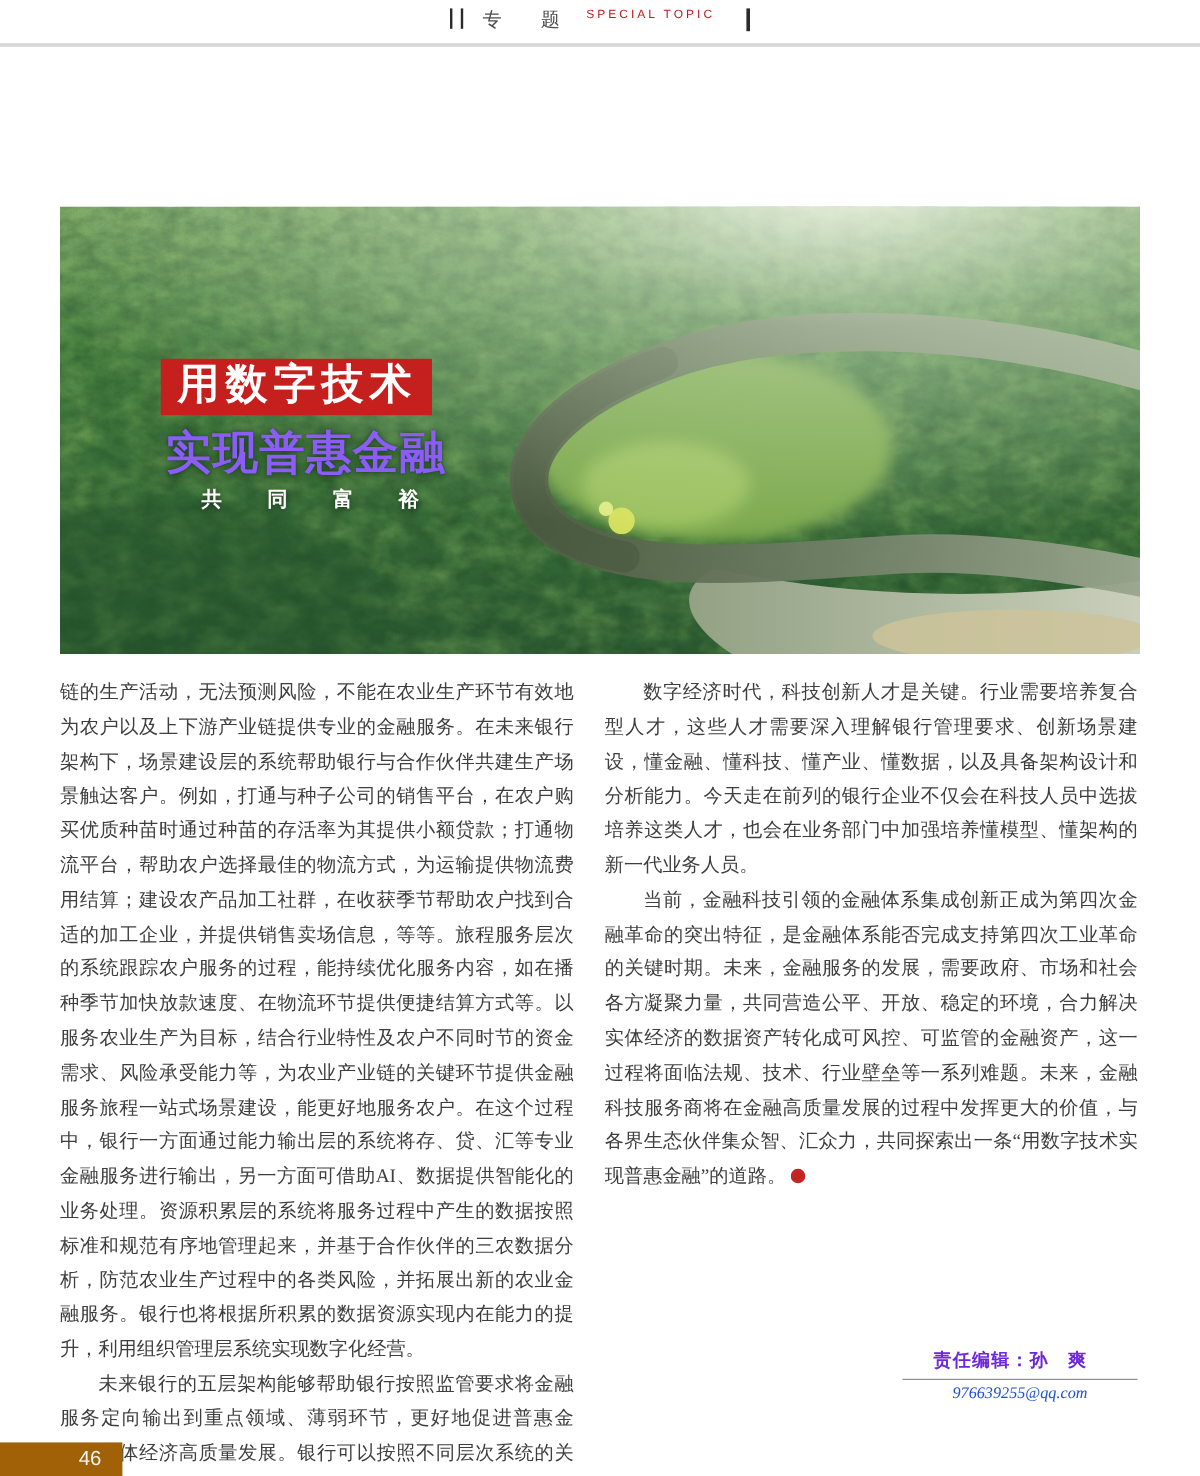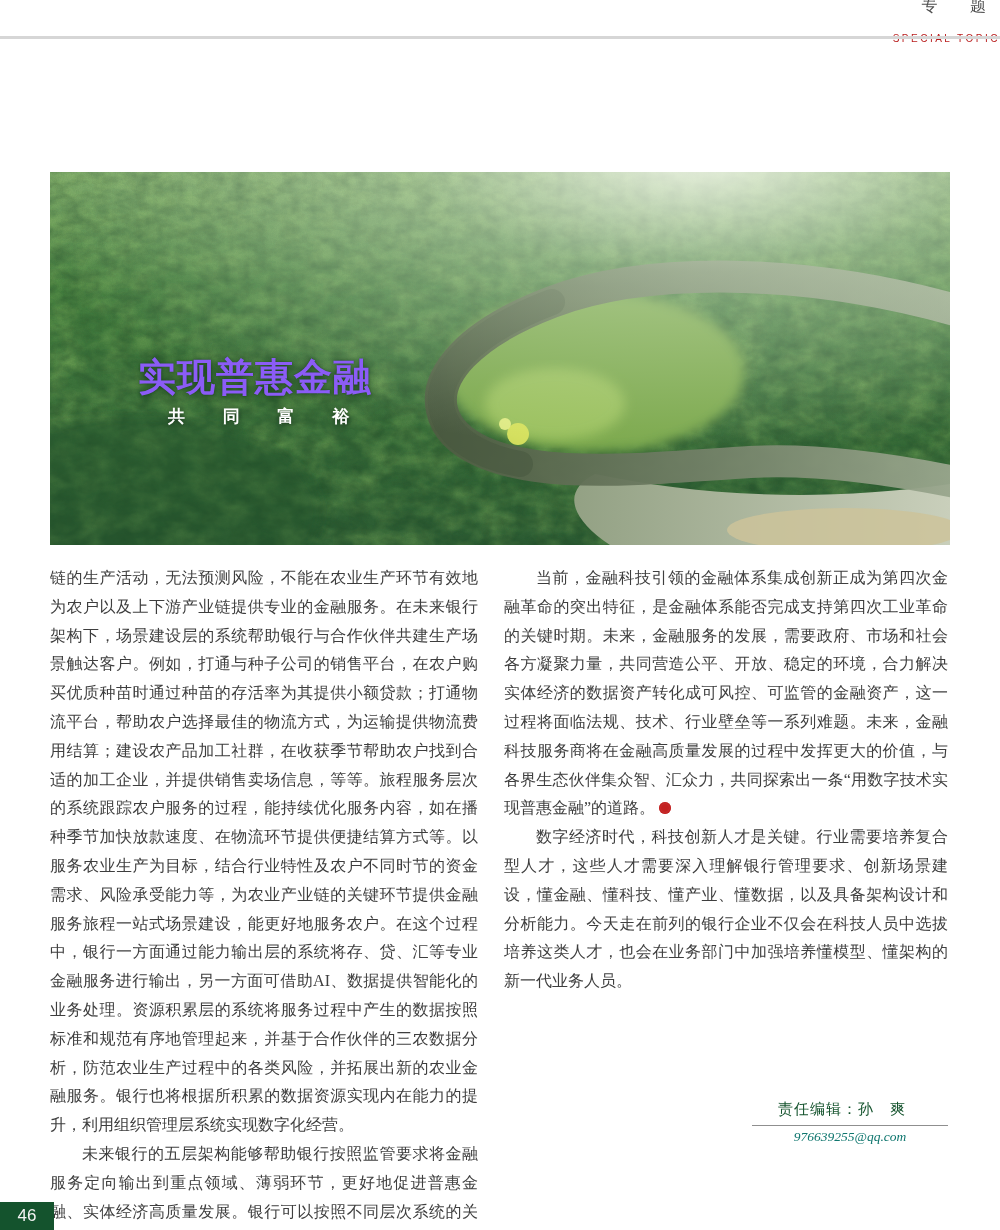--- a/index.html
+++ b/index.html
@@ -1,20 +1,20 @@
 <!DOCTYPE html>
 <html><head>
 <meta charset="utf-8">
 <style>
   html,body{margin:0;padding:0;background:#e9e9e9;}
   .page{position:relative;width:1000px;height:1230px;margin:0 auto;background:#ffffff;
         overflow:hidden;font-family:"Liberation Sans","DejaVu Sans",sans-serif;}
   
   .hdr{position:absolute;top:7px;left:0;right:0;height:26px;display:flex;
-       justify-content:center;align-items:flex-end;gap:16px;flex-direction:column;}
+       justify-content:center;align-items:flex-start;gap:16px;}
   .dbar{width:7px;height:17px;border-left:2px solid #2b2b2b;border-right:2px solid #2b2b2b;}
   .sbar{width:3px;height:19px;background:#2b2b2b;margin-left:10px;}
   .hdr-cn{font-size:16px;color:#4d4d4d;letter-spacing:14px;}
   .hdr-en{font-size:10px;color:#b91c1c;letter-spacing:2.5px;margin-left:-8px;}
   .rule{position:absolute;top:36px;left:0;right:0;height:3px;background:#d6d6d6;}
   
   .hero{position:absolute;left:50px;top:172px;width:900px;height:373px;overflow:hidden;}
   .hero svg{display:block;width:100%;height:100%;}
   .ht1{position:absolute;left:84px;top:127px;background:#c5201e;color:#fff;
        font-weight:bold;font-size:35px;letter-spacing:5px;padding:3px 12px 5px 14px;line-height:1.1;}
@@ -31,28 +31,28 @@
   .col-r{flex:1;}
   .col p{margin:0;}
   .col p.ind{text-indent:2em;}
   .endmark{display:inline-block;width:12px;height:12px;border-radius:50%;
            background:#c32222;box-shadow:inset 0 0 0 1.5px #c32222,inset 0 0 2px #ffffff;
            margin-left:4px;vertical-align:-1px;}
   .author{font-family:"Liberation Sans","DejaVu Sans",sans-serif;font-weight:bold;
           font-size:15.5px;text-align:right;color:#2e2e2e;margin-top:8px !important;}
   
   .foot{position:absolute;top:1100px;right:52px;width:196px;text-align:center;}
-  .foot-ed{font-weight:normal;font-size:15px;color:#14532d;letter-spacing:1px;
-           text-align:right;padding-right:42px;white-space:nowrap;}
+  .foot-ed{font-weight:bold;font-size:15px;color:#6d28d9;letter-spacing:1px;
+           text-align:right;padding-right:42px;white-space:nowrap;margin-top:24px;}
   .foot-line{height:1px;background:#8f8f8f;margin:6px 0 3px;}
   .foot-mail{font-family:"Liberation Serif","DejaVu Serif",serif;font-style:italic;
-             font-size:13.5px;color:#0f766e;}
+             font-size:13.5px;color:#1d4ed8;}
   
-  .folio{position:absolute;left:0;bottom:0;width:54px;height:28px;background:#14532d;
-         color:#f4f4f4;font-size:17px;display:flex;align-items:center;justify-content:center;}
+  .folio{position:absolute;left:0;bottom:0;width:54px;height:28px;background:#a16207;
+         color:#f4f4f4;font-size:17px;display:flex;align-items:center;justify-content:center;padding-left:48px;}
 </style>
 </head>
 <body>
 
 <div class="page">
 
   <div class="hdr">
     <span class="dbar"></span>
     <span class="hdr-cn">专 题</span>
     <span class="hdr-en">SPECIAL TOPIC</span>
@@ -112,32 +112,33 @@
       <ellipse cx="545" cy="200" rx="150" ry="80" fill="#7ca94e" filter="url(#fBlur6)"></ellipse>
       <ellipse cx="505" cy="232" rx="70" ry="36" fill="#a3c763" opacity="0.8" filter="url(#fBlur6)"></ellipse>
       <path d="M 545 302 C 640 322 760 332 900 312 L 900 373 L 560 373 C 518 345 513 318 545 302 Z" fill="url(#gDelta)"></path>
       <ellipse cx="795" cy="358" rx="118" ry="22" fill="#ccc39a" opacity="0.85"></ellipse>
       <path d="M 905 138 C 755 96 598 94 502 130 C 418 162 384 204 392 238 C 400 274 448 293 516 297 C 574 300 636 294 700 290 C 770 286 845 298 905 310" fill="none" stroke="url(#gRiver)" stroke-width="32" stroke-linecap="round" opacity="0.95"></path>
       <path d="M 502 130 C 418 162 384 204 392 238 C 398 266 430 285 470 292" fill="none" stroke="#46563e" stroke-width="26" opacity="0.5" stroke-linecap="round"></path>
       <circle cx="468" cy="262" r="11" fill="#d9e35f" opacity="0.95"></circle>
       <circle cx="455" cy="252" r="6" fill="#e8ef8a" opacity="0.9"></circle>
       <rect width="900" height="373" fill="url(#gHaze)"></rect>
     </svg>
+    <div class="ht1">用数字技术</div>
     <div class="ht2">实现普惠金融</div>
     <div class="hsub">共 同 富 裕</div>
   </div>
 
   <div class="body">
     <div class="col col-l">
       <p>链的生产活动，无法预测风险，不能在农业生产环节有效地为农户以及上下游产业链提供专业的金融服务。在未来银行架构下，场景建设层的系统帮助银行与合作伙伴共建生产场景触达客户。例如，打通与种子公司的销售平台，在农户购买优质种苗时通过种苗的存活率为其提供小额贷款；打通物流平台，帮助农户选择最佳的物流方式，为运输提供物流费用结算；建设农产品加工社群，在收获季节帮助农户找到合适的加工企业，并提供销售卖场信息，等等。旅程服务层次的系统跟踪农户服务的过程，能持续优化服务内容，如在播种季节加快放款速度、在物流环节提供便捷结算方式等。以服务农业生产为目标，结合行业特性及农户不同时节的资金需求、风险承受能力等，为农业产业链的关键环节提供金融服务旅程一站式场景建设，能更好地服务农户。在这个过程中，银行一方面通过能力输出层的系统将存、贷、汇等专业金融服务进行输出，另一方面可借助AI、数据提供智能化的业务处理。资源积累层的系统将服务过程中产生的数据按照标准和规范有序地管理起来，并基于合作伙伴的三农数据分析，防范农业生产过程中的各类风险，并拓展出新的农业金融服务。银行也将根据所积累的数据资源实现内在能力的提升，利用组织管理层系统实现数字化经营。</p>
       <p class="ind">未来银行的五层架构能够帮助银行按照监管要求将金融服务定向输出到重点领域、薄弱环节，更好地促进普惠金融、实体经济高质量发展。银行可以按照不同层次系统的关系进行整体设</p>
     </div>
     <div class="col col-r">
+      <p class="ind">数字经济时代，科技创新人才是关键。行业需要培养复合型人才，这些人才需要深入理解银行管理要求、创新场景建设，懂金融、懂科技、懂产业、懂数据，以及具备架构设计和分析能力。今天走在前列的银行企业不仅会在科技人员中选拔培养这类人才，也会在业务部门中加强培养懂模型、懂架构的新一代业务人员。</p>
       <p class="ind"><span>当前，金融科技引领的金融体系集成创新正成为第四次金融革命的突出特征，是金融体系能否完成支持第四次工业革命的关键时期。未来，金融服务的发展，需要政府、市场和社会各方凝聚力量，共同营造公平、开放、稳定的环境，合力解决实体经济的数据资产转化成可风控、可监管的金融资产，这一过程将面临法规、技术、行业壁垒等一系列难题。未来，金融科技服务商将在金融高质量发展的过程中发挥更大的价值，与各界生态伙伴集众智、汇众力，共同探索出一条“用数字技术实现普惠金融”的道路。</span><span class="endmark"></span></p>
-      <p class="ind">数字经济时代，科技创新人才是关键。行业需要培养复合型人才，这些人才需要深入理解银行管理要求、创新场景建设，懂金融、懂科技、懂产业、懂数据，以及具备架构设计和分析能力。今天走在前列的银行企业不仅会在科技人员中选拔培养这类人才，也会在业务部门中加强培养懂模型、懂架构的新一代业务人员。</p>
     </div>
   </div>
 
   <div class="foot">
     <div class="foot-ed">责任编辑：孙　爽</div>
     <div class="foot-line"></div>
     <div class="foot-mail">976639255@qq.com</div>
   </div>
 
   <div class="folio">

